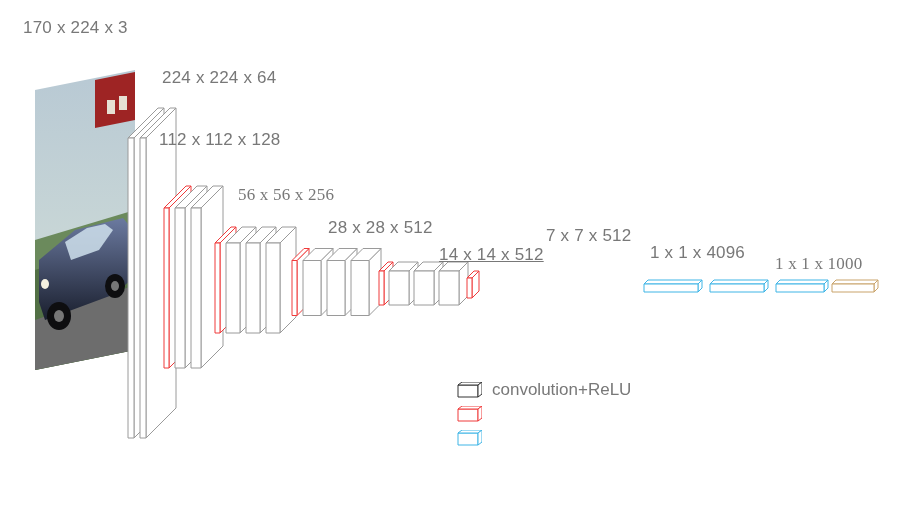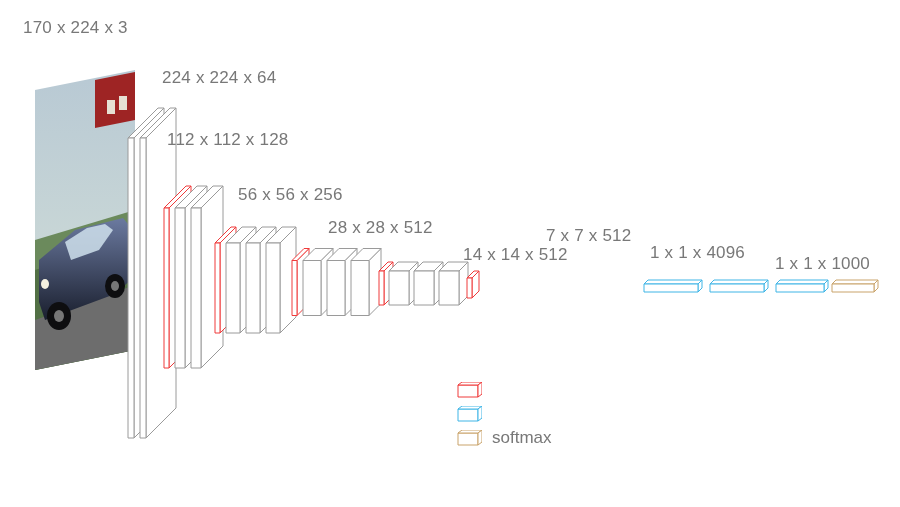--- a/index.html
+++ b/index.html
@@ -189,29 +189,41 @@
     </g>
     <g fill="#ffffff" stroke="#c9a36a" stroke-width="1" stroke-linejoin="round">
       <polygon points="874 284 878 280 878 288 874 292"></polygon>
       <polygon points="832 284 836 280 878 280 874 284"></polygon>
       <polygon points="832 284 874 284 874 292 832 292"></polygon>
     </g>
   </svg>
 
 <div class="label" style="left:23px;  top:18px;">170 x 224 x 3</div>
 <div class="label" style="left:162px; top:24px;margin-top:44px;">224 x 224 x 64</div>
-<div class="label" style="left:167px; top:130px;">112 x 112 x 128</div>
-<div class="label" style="left:238px; top:185px;">56 x 56 x 256</div>
+<div class="label" style="left:159px; top:130px;">112 x 112 x 128</div>
+<div class="label" style="left:238px; top:185px;font-family:Liberation Serif, serif;">56 x 56 x 256</div>
 <div class="label" style="left:328px; top:218px;">28 x 28 x 512</div>
-<div class="label" style="left:463px; top:245px;">14 x 14 x 512</div>
+<div class="label" style="left:439px; top:245px;text-decoration:underline;">14 x 14 x 512</div>
 <div class="label" style="left:546px; top:226px;">7 x 7 x 512</div>
 <div class="label" style="left:650px; top:243px;">1 x 1 x 4096</div>
-<div class="label" style="left:775px; top:254px;">1 x 1 x 1000</div>
+<div class="label" style="left:775px; top:254px;font-family:Liberation Serif, serif;">1 x 1 x 1000</div>
 
 <div class="legend">
+  <div class="legend-row">
+    <span class="legend-swatch">
+        <svg width="28" height="18">
+          <g fill="#fff" stroke="#333" stroke-width="1">
+            <polygon points="4,3 24,3 24,15 4,15"></polygon>
+            <polygon points="4,3 8,0 28,0 24,3"></polygon>
+            <polygon points="24,3 28,0 28,12 24,15"></polygon>
+          </g>
+        </svg>
+      </span>
+    <span class="legend-text">convolution+ReLU</span>
+  </div>
   <div class="legend-row">
     <span class="legend-swatch">
         <svg width="28" height="18">
           <g fill="#fff" stroke="#ef3b3b" stroke-width="1">
             <polygon points="4,3 24,3 24,15 4,15"></polygon>
             <polygon points="4,3 8,0 28,0 24,3"></polygon>
             <polygon points="24,3 28,0 28,12 24,15"></polygon>
           </g>
         </svg>
       </span>
@@ -220,25 +232,13 @@
     <span class="legend-swatch">
         <svg width="28" height="18">
           <g fill="#fff" stroke="#3fb5e6" stroke-width="1">
             <polygon points="4,3 24,3 24,15 4,15"></polygon>
             <polygon points="4,3 8,0 28,0 24,3"></polygon>
             <polygon points="24,3 28,0 28,12 24,15"></polygon>
           </g>
         </svg>
       </span>
   </div>
-  <div class="legend-row">
-    <span class="legend-swatch">
-        <svg width="28" height="18">
-          <g fill="#fff" stroke="#c9a36a" stroke-width="1">
-            <polygon points="4,3 24,3 24,15 4,15"></polygon>
-            <polygon points="4,3 8,0 28,0 24,3"></polygon>
-            <polygon points="24,3 28,0 28,12 24,15"></polygon>
-          </g>
-        </svg>
-      </span>
-    <span class="legend-text">softmax</span>
-  </div>
 </div>
 
 </body></html>

